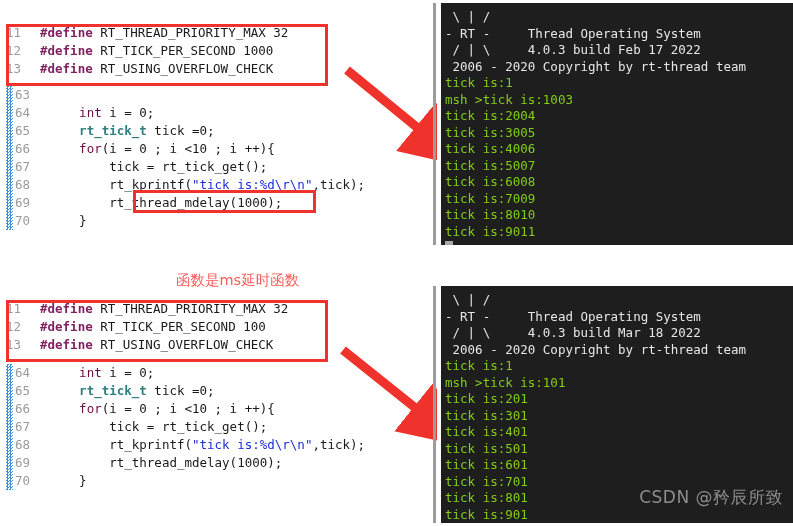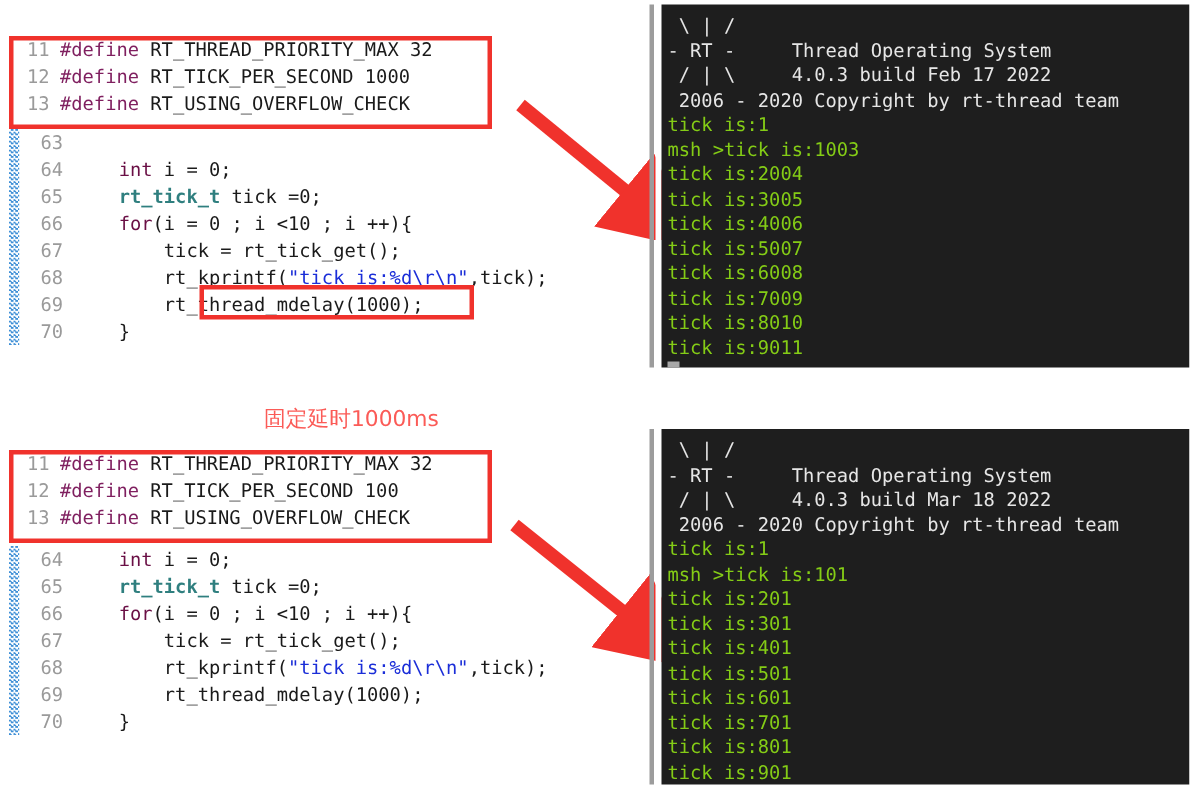--- a/index.html
+++ b/index.html
@@ -27,31 +27,31 @@
     width:7px;height:18px;flex:0 0 7px;
   }
   .marker.changed{
     background-image:
       repeating-conic-gradient(#3e8fd6 0% 25%, #ffffff 0% 50%);
     background-size:3px 3px;
   }
   .gutter{
     width:27px;flex:0 0 27px;
     text-align:left;
-    padding-left:12px;
+    padding-left:0;
     color:#9a9a9a;
     box-sizing:border-box;
   }
   .gutter-sep{
     width:2px;flex:0 0 2px;height:18px;background:#ffffff;
   }
   .code-text{padding-left:7px;color:#1a1a1a;}
 
   
-  .k-pre{color:#7f1f5f;font-weight:normal;}    
+  .k-pre{color:#7f1f5f;font-weight:bold;}    
   .k-kw{color:#6a0f45;font-weight:normal;}     
   .k-type{color:#2f7f7f;font-weight:bold;}                    
   .k-str{color:#1b2ed8;}
 
   
   .redbox{
     position:absolute;
     border:3px solid #f0322c;
     box-sizing:border-box;
     pointer-events:none;
@@ -115,20 +115,21 @@
 
 <div class="stage">
 
   <div class="code-panel" id="topConfig" style="left:6px;top:24px;width:322px;height:62px;"><div class="code-row"><div class="gutter">11</div><div class="code-text"><span class="k-pre">#define</span> RT_THREAD_PRIORITY_MAX 32</div></div><div class="code-row"><div class="gutter">12</div><div class="code-text"><span class="k-pre">#define</span> RT_TICK_PER_SECOND 1000</div></div><div class="code-row"><div class="gutter">13</div><div class="code-text"><span class="k-pre">#define</span> RT_USING_OVERFLOW_CHECK</div></div></div>
   <div class="redbox" style="left:6px;top:24px;width:322px;height:62px;"></div>
 
   <div class="code-panel" id="topCode" style="left:6px;top:86px;width:420px;height:146px;"><div class="code-row"><div class="marker changed"></div><div class="gutter-sep"></div><div class="gutter">63</div><div class="code-text"></div></div><div class="code-row"><div class="marker changed"></div><div class="gutter-sep"></div><div class="gutter">64</div><div class="code-text">    <span class="k-kw">int</span> i = 0;</div></div><div class="code-row"><div class="marker changed"></div><div class="gutter-sep"></div><div class="gutter">65</div><div class="code-text">    <span class="k-type">rt_tick_t</span> tick =0;</div></div><div class="code-row"><div class="marker changed"></div><div class="gutter-sep"></div><div class="gutter">66</div><div class="code-text">    <span class="k-kw">for</span>(i = 0 ; i &lt;10 ; i ++){</div></div><div class="code-row"><div class="marker changed"></div><div class="gutter-sep"></div><div class="gutter">67</div><div class="code-text">        tick = rt_tick_get();</div></div><div class="code-row"><div class="marker changed"></div><div class="gutter-sep"></div><div class="gutter">68</div><div class="code-text">        rt_kprintf(<span class="k-str">"tick is:%d\r\n"</span>,tick);</div></div><div class="code-row"><div class="marker changed"></div><div class="gutter-sep"></div><div class="gutter">69</div><div class="code-text">        rt_thread_mdelay(1000);</div></div><div class="code-row"><div class="marker changed"></div><div class="gutter-sep"></div><div class="gutter">70</div><div class="code-text">    }</div></div></div>
   <div class="redbox" style="left:133px;top:190px;width:183px;height:23px;"></div>
 
   <div class="annot" style="left:176px;top:228px;">
+    <div>函数是ms延时函数</div>
     <div>固定延时1000ms</div>
   </div>
 
   <div class="code-panel" id="botConfig" style="left:6px;top:300px;width:322px;height:62px;"><div class="code-row"><div class="gutter">11</div><div class="code-text"><span class="k-pre">#define</span> RT_THREAD_PRIORITY_MAX 32</div></div><div class="code-row"><div class="gutter">12</div><div class="code-text"><span class="k-pre">#define</span> RT_TICK_PER_SECOND 100</div></div><div class="code-row"><div class="gutter">13</div><div class="code-text"><span class="k-pre">#define</span> RT_USING_OVERFLOW_CHECK</div></div></div>
   <div class="redbox" style="left:6px;top:300px;width:322px;height:62px;"></div>
 
   <div class="code-panel" id="botCode" style="left:6px;top:364px;width:420px;height:146px;"><div class="code-row"><div class="marker changed"></div><div class="gutter-sep"></div><div class="gutter">64</div><div class="code-text">    <span class="k-kw">int</span> i = 0;</div></div><div class="code-row"><div class="marker changed"></div><div class="gutter-sep"></div><div class="gutter">65</div><div class="code-text">    <span class="k-type">rt_tick_t</span> tick =0;</div></div><div class="code-row"><div class="marker changed"></div><div class="gutter-sep"></div><div class="gutter">66</div><div class="code-text">    <span class="k-kw">for</span>(i = 0 ; i &lt;10 ; i ++){</div></div><div class="code-row"><div class="marker changed"></div><div class="gutter-sep"></div><div class="gutter">67</div><div class="code-text">        tick = rt_tick_get();</div></div><div class="code-row"><div class="marker changed"></div><div class="gutter-sep"></div><div class="gutter">68</div><div class="code-text">        rt_kprintf(<span class="k-str">"tick is:%d\r\n"</span>,tick);</div></div><div class="code-row"><div class="marker changed"></div><div class="gutter-sep"></div><div class="gutter">69</div><div class="code-text">        rt_thread_mdelay(1000);</div></div><div class="code-row"><div class="marker changed"></div><div class="gutter-sep"></div><div class="gutter">70</div><div class="code-text">    }</div></div></div>
 
   <svg class="arrow-svg" style="left:325px;top:50px;" width="125" height="110" viewBox="0 0 125 110">
     <defs>
@@ -151,15 +152,16 @@
   <div class="term-wrap" style="left:433px;top:3px;width:360px;height:242px;">
     <div class="term-rail"></div>
     <div class="term-rail2"></div>
     <div class="terminal" id="termTop"><div class="term-line t-logo"> \ | /</div><div class="term-line t-logo">- RT -     Thread Operating System</div><div class="term-line t-logo"> / | \     4.0.3 build Feb 17 2022</div><div class="term-line t-logo"> 2006 - 2020 Copyright by rt-thread team</div><div class="term-line t-tick">tick is:1</div><div class="term-line t-tick">msh &gt;tick is:1003</div><div class="term-line t-tick">tick is:2004</div><div class="term-line t-tick">tick is:3005</div><div class="term-line t-tick">tick is:4006</div><div class="term-line t-tick">tick is:5007</div><div class="term-line t-tick">tick is:6008</div><div class="term-line t-tick">tick is:7009</div><div class="term-line t-tick">tick is:8010</div><div class="term-line t-tick">tick is:9011</div><div class="term-line"><span class="cursor"></span></div></div>
   </div>
 
   <div class="term-wrap" style="left:433px;top:286px;width:360px;height:237px;">
     <div class="term-rail"></div>
     <div class="term-rail2"></div>
     <div class="terminal" id="termBot"><div class="term-line t-logo"> \ | /</div><div class="term-line t-logo">- RT -     Thread Operating System</div><div class="term-line t-logo"> / | \     4.0.3 build Mar 18 2022</div><div class="term-line t-logo"> 2006 - 2020 Copyright by rt-thread team</div><div class="term-line t-tick">tick is:1</div><div class="term-line t-tick">msh &gt;tick is:101</div><div class="term-line t-tick">tick is:201</div><div class="term-line t-tick">tick is:301</div><div class="term-line t-tick">tick is:401</div><div class="term-line t-tick">tick is:501</div><div class="term-line t-tick">tick is:601</div><div class="term-line t-tick">tick is:701</div><div class="term-line t-tick">tick is:801</div><div class="term-line t-tick">tick is:901</div></div>
+    <div class="watermark" style="right:10px;bottom:14px;">CSDN @矜辰所致</div>
   </div>
 
 </div>
 
 </body></html>

